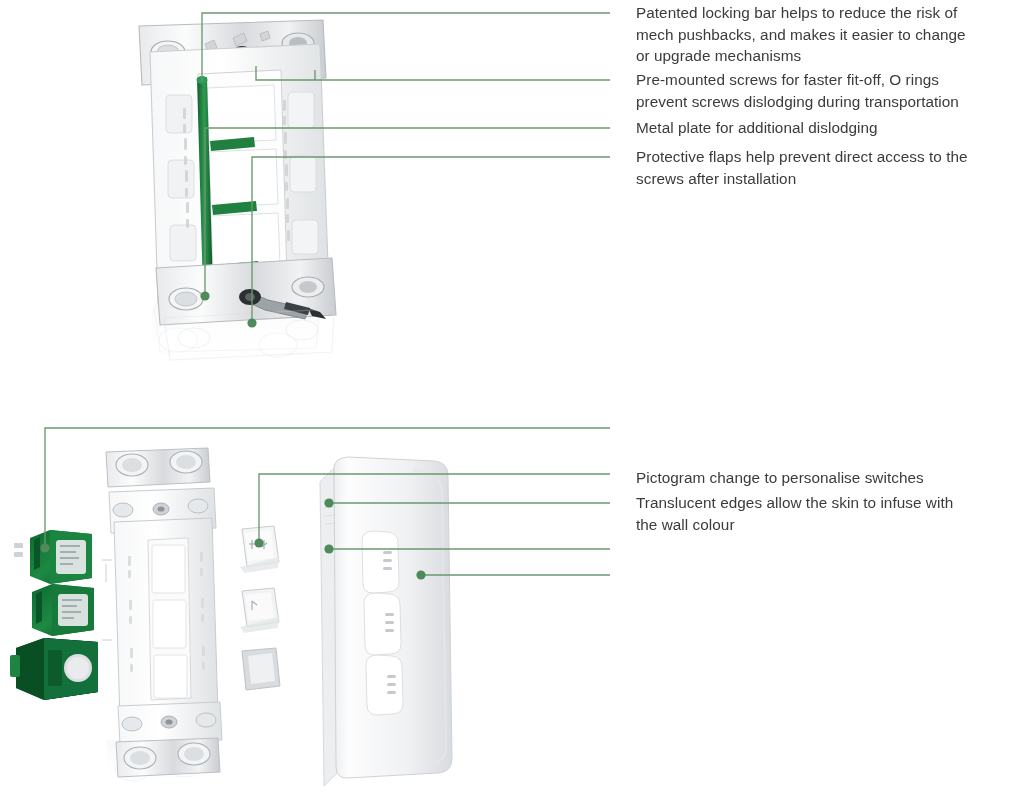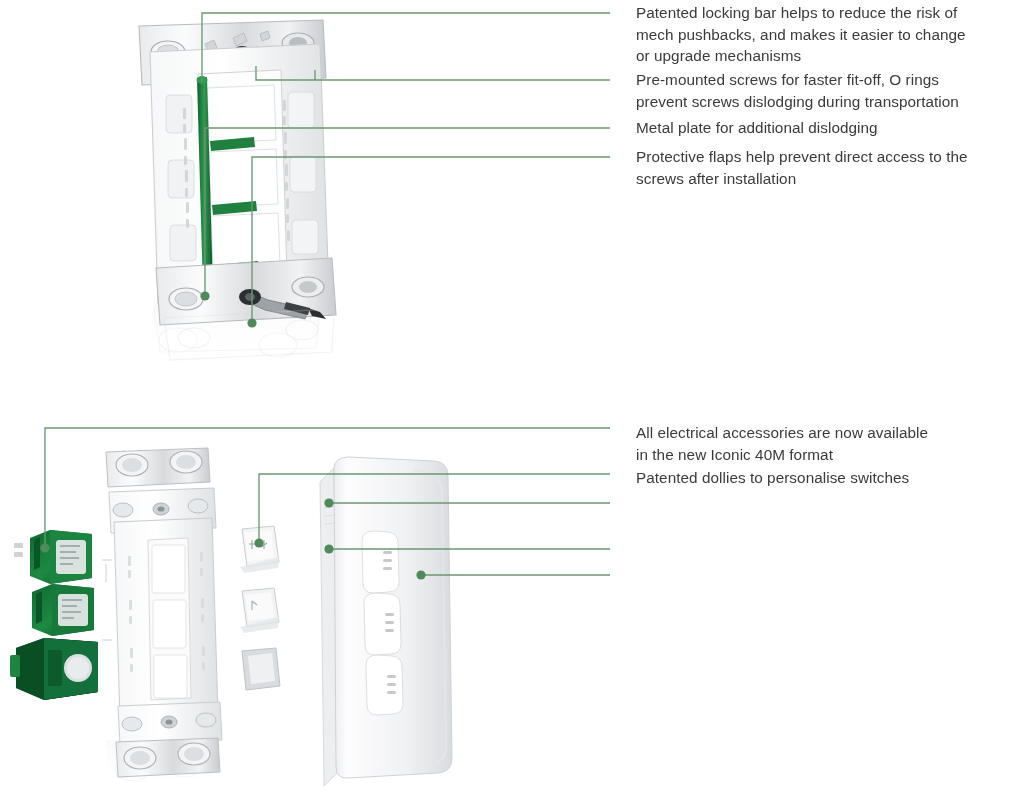--- a/index.html
+++ b/index.html
@@ -378,17 +378,17 @@
 
   <div class="callout c-top-0">Patented locking bar helps to reduce the risk of
 mech pushbacks, and makes it easier to change
 or upgrade mechanisms</div>
   <div class="callout c-top-1">Pre-mounted screws for faster fit-off, O rings
 prevent screws dislodging during transportation</div>
   <div class="callout c-top-2">Metal plate for additional dislodging</div>
   <div class="callout c-top-3">Protective flaps help prevent direct access to the
 screws after installation</div>
 
-  <div class="callout c-bot-0">All electrical accessories are now available
-in the new Iconic 40M format</div>
-  <div class="callout c-bot-1">Patented dollies to personalise switches</div>
+  <div class="callout c-bot-1">Pictogram change to personalise switches</div>
+  <div class="callout c-bot-2">Translucent edges allow the skin to infuse with
+the wall colour</div>
 
 </div>
 
 </body></html>

